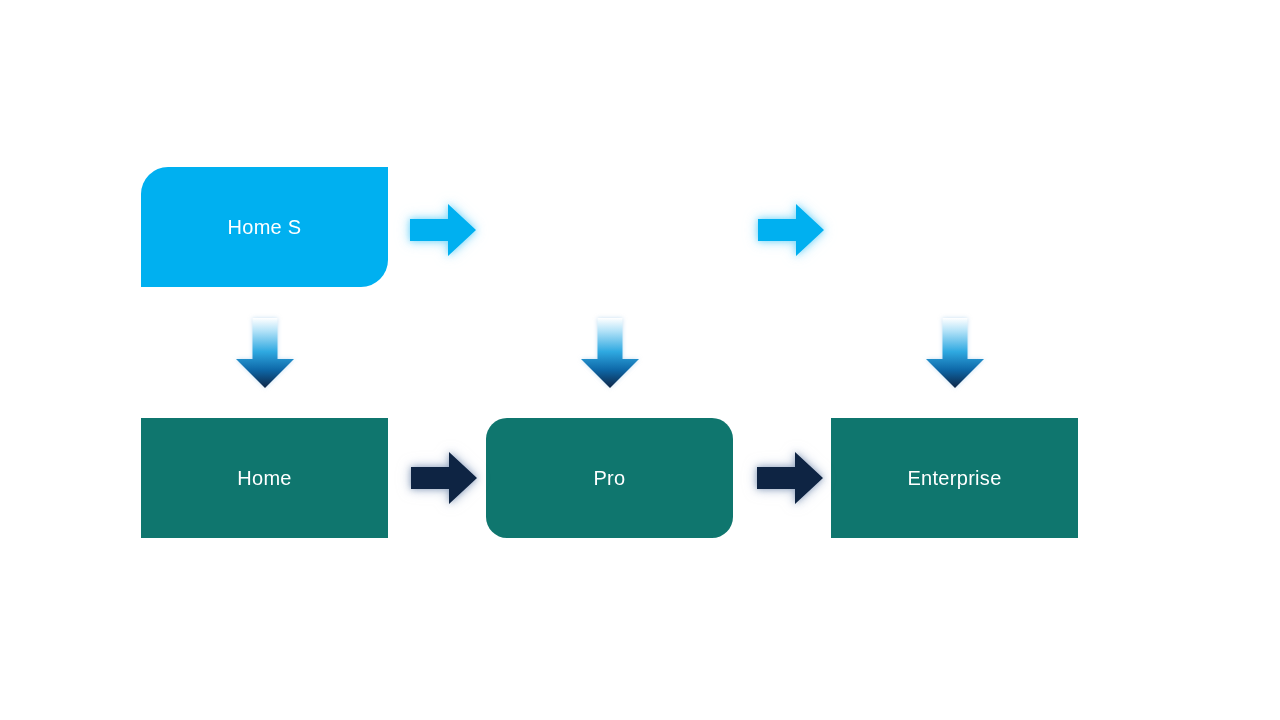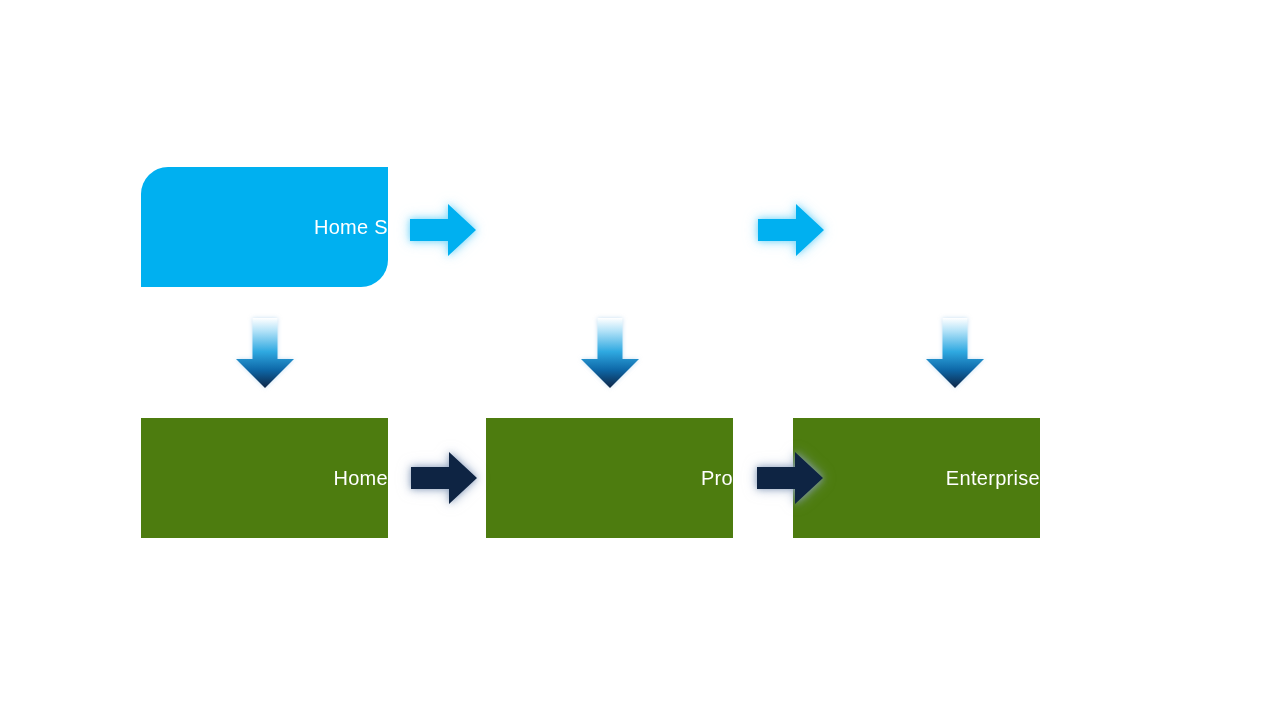--- a/index.html
+++ b/index.html
@@ -10,28 +10,28 @@
     background: #ffffff;
     overflow: hidden;
     font-family: "Liberation Sans", sans-serif;
   }
   .shape-box {
     position: absolute;
     width: 247px;
     height: 120px;
     display: flex;
     align-items: center;
-    justify-content: flex-end;
+    justify-content: center;
   }
   .cyan-box {
     background: #00b0f0;
     border-radius: 27px 0 27px 0;
   }
   .navy-box {
-    background: #4d7c0f;
+    background: #0f766e;
   }
   .box-label {
     color: #ffffff;
     font-size: 20px;
     font-weight: 400;
     letter-spacing: 0.3px;
     white-space: nowrap;
   }
   .h-arrow {
     position: absolute;
@@ -95,24 +95,24 @@
   </div>
   <div class="down-arrow" style="left:926px; top:318px;">
     <svg class="glow-soft" width="58" height="70" viewBox="0 0 58 70">
       <polygon fill="url(#downGrad)" points="16.5,0 41.5,0 41.5,41 58,41 29,70 0,41 16.5,41"></polygon>
     </svg>
   </div>
 
   <div class="shape-box navy-box" style="left:141px; top:418px;">
     <span class="box-label">Home</span>
   </div>
-  <div class="shape-box navy-box" style="left:486px; top:418px;">
+  <div class="shape-box navy-box" style="left:486px; top:418px;border-radius:21px;">
     <span class="box-label">Pro</span>
   </div>
-  <div class="shape-box navy-box" style="left:793px; top:418px;">
+  <div class="shape-box navy-box" style="left:831px; top:418px;">
     <span class="box-label">Enterprise</span>
   </div>
 
   <div class="h-arrow" style="left:411px; top:452px;">
     <svg class="glow-navy" width="66" height="52" viewBox="0 0 66 52">
       <polygon points="0,15 38,15 38,0 66,26 38,52 38,37 0,37" fill="#0e2443"></polygon>
     </svg>
   </div>
   <div class="h-arrow" style="left:757px; top:452px;">
     <svg class="glow-navy" width="66" height="52" viewBox="0 0 66 52">

